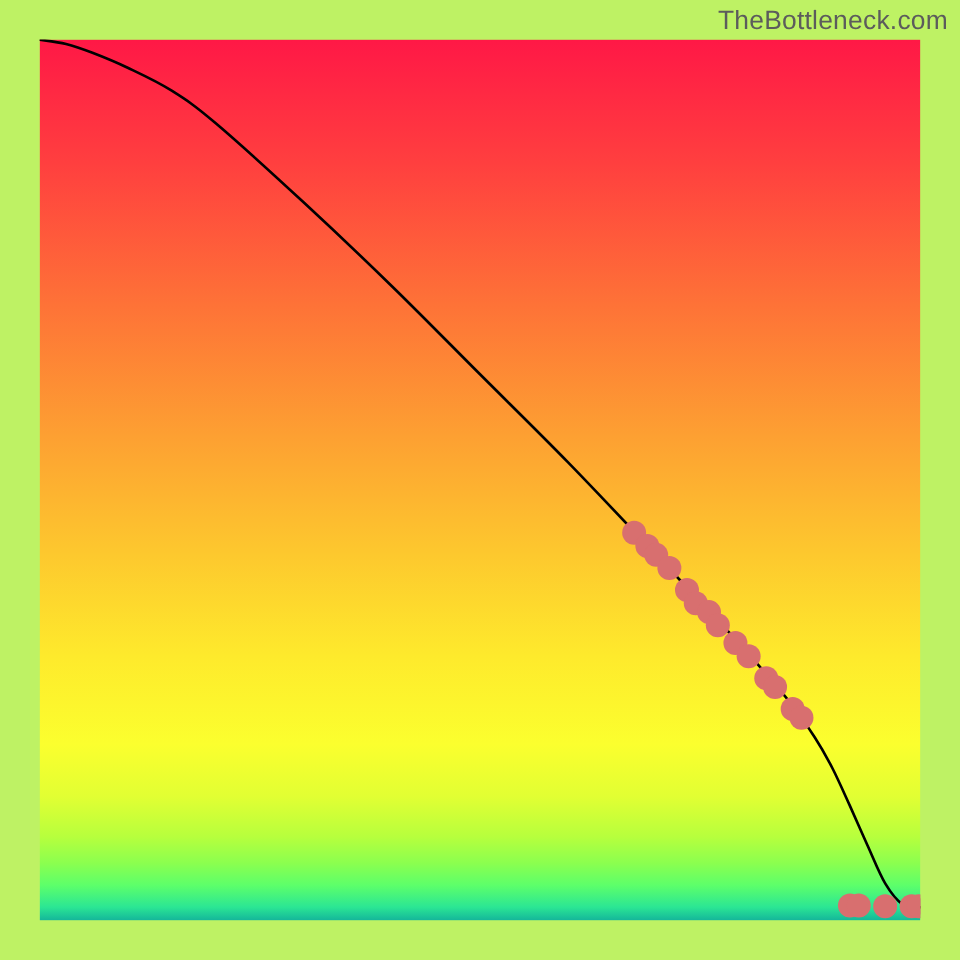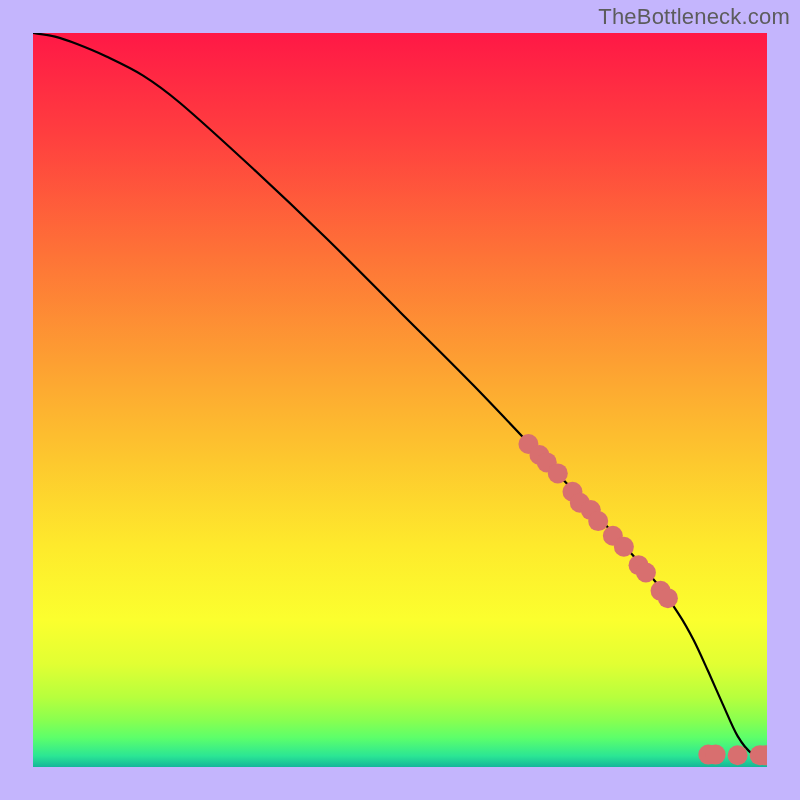--- a/index.html
+++ b/index.html
@@ -8,21 +8,21 @@
     width: 800px;
     height: 800px;
     overflow: hidden;
     background: #000;
     font-family: Arial, Helvetica, sans-serif;
   }
   .frame {
     position: relative;
     width: 800px;
     height: 800px;
-    background: #c4b5fd;
+    background: #bef264;
   }
   .plot {
     position: absolute;
     left: 33px;
     top: 33px;
     width: 734px;
     height: 734px;
   }
   .plot svg {
     display: block;

